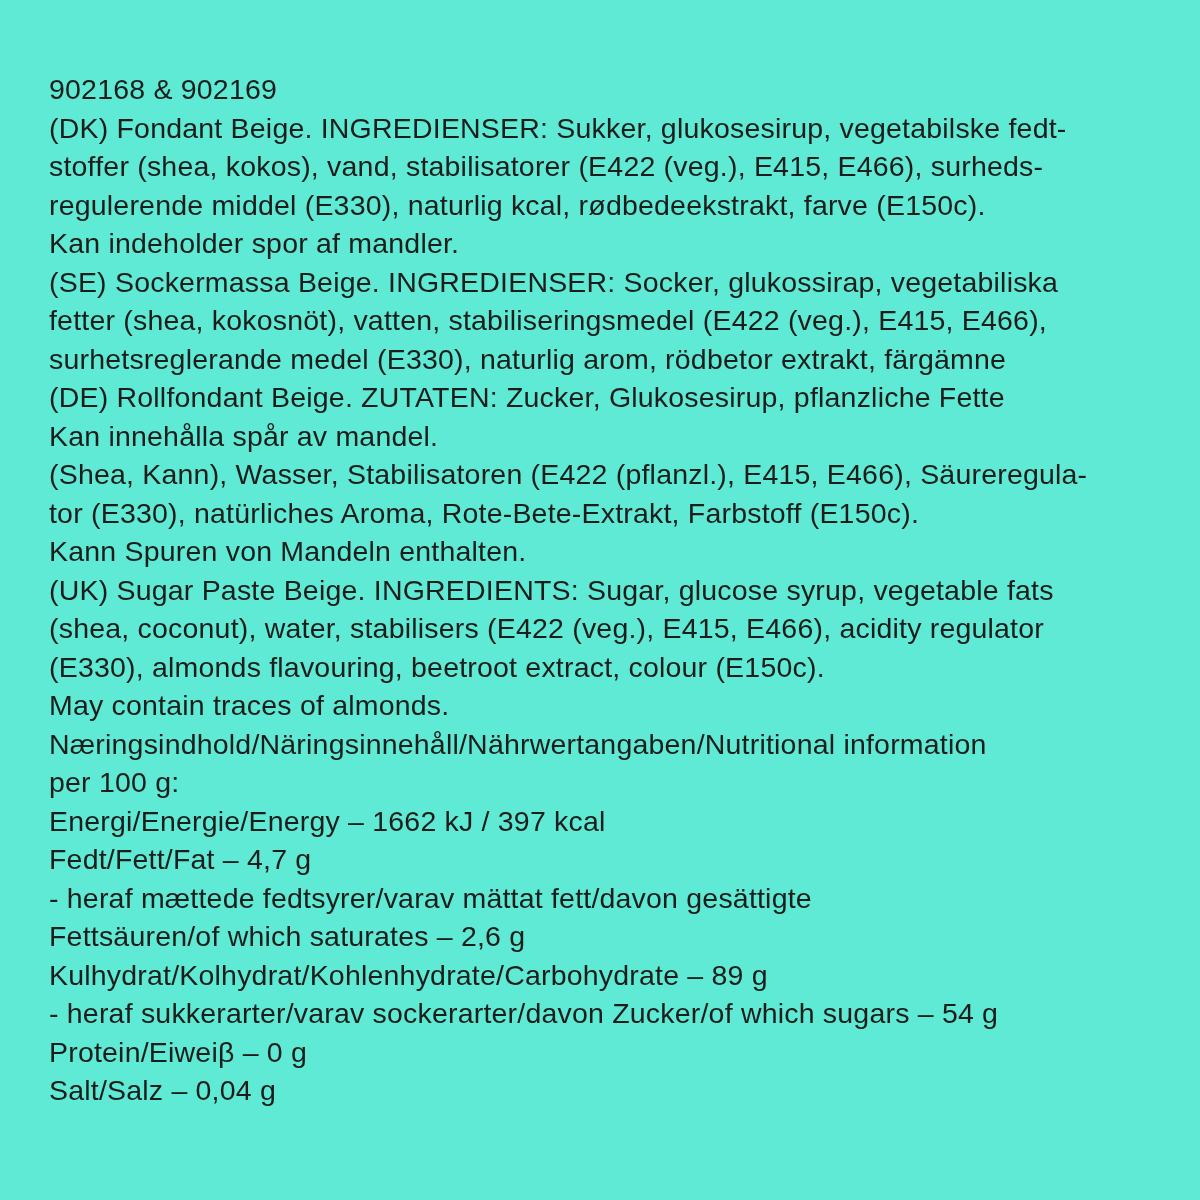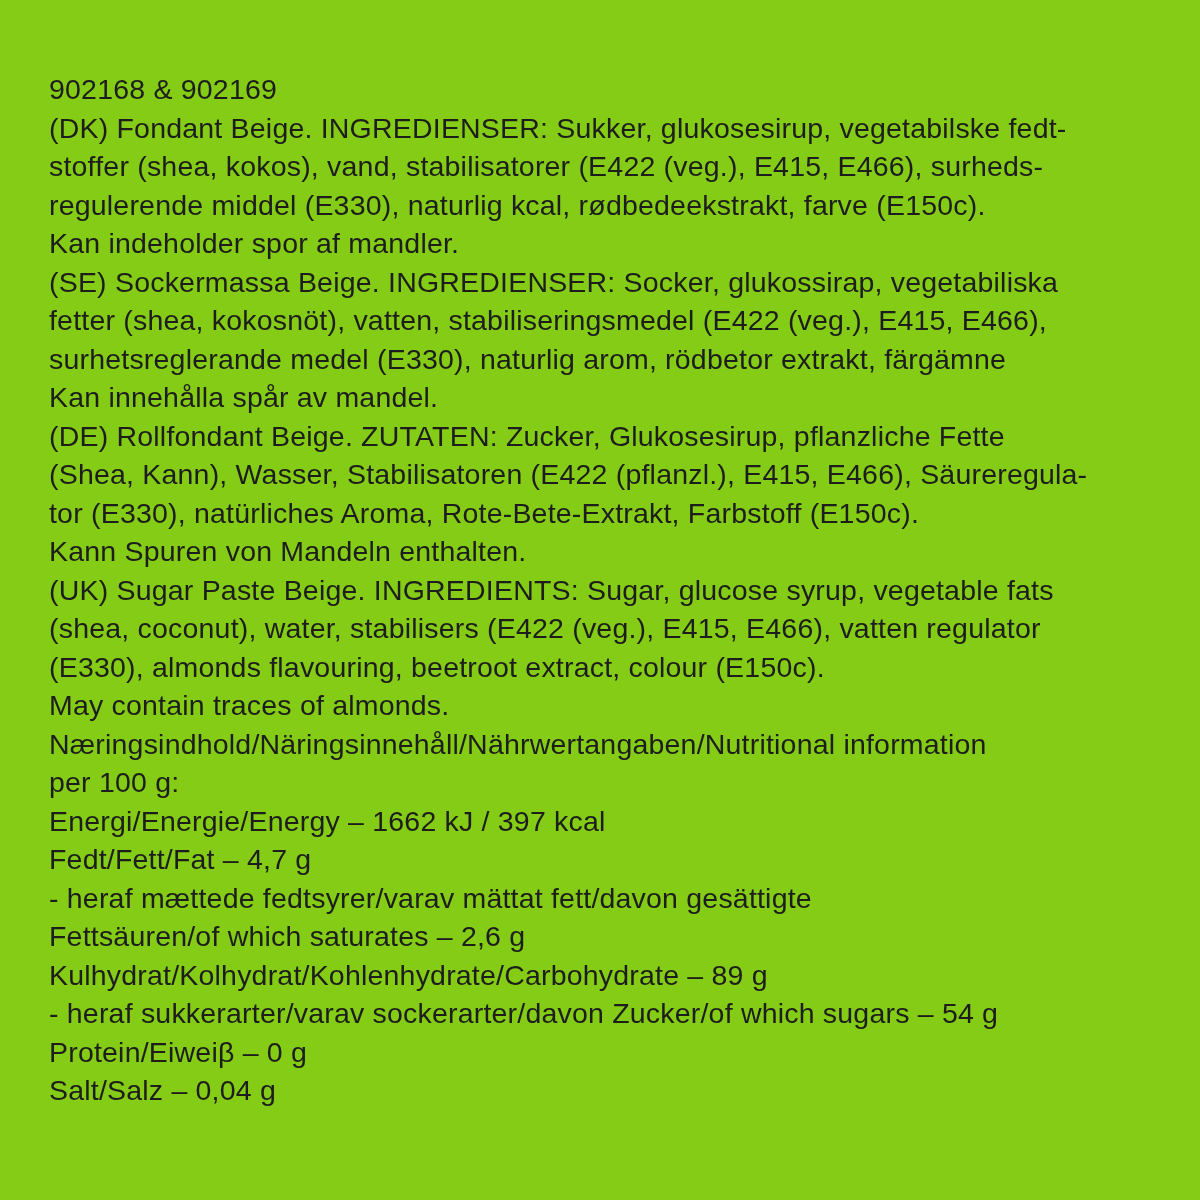--- a/index.html
+++ b/index.html
@@ -4,21 +4,21 @@
 <style>
   html, body {
     margin: 0;
     padding: 0;
     background: #ffffff;
   }
   .page {
     position: relative;
     width: 1200px;
     height: 1200px;
-    background: #84cc16;
+    background: #5eead4;
     overflow: hidden;
   }
   .text-block {
     position: absolute;
     left: 49px;
     top: 70px;
     width: 1120px;
     font-family: "Liberation Sans", "DejaVu Sans", sans-serif;
     font-size: 28.5px;
     font-weight: 400;
@@ -40,29 +40,29 @@
     <div class="line">902168 &amp; 902169</div>
 
     <div class="line">(DK) Fondant Beige. INGREDIENSER: Sukker, glukosesirup, vegetabilske fedt-</div>
     <div class="line">stoffer (shea, kokos), vand, stabilisatorer (E422 (veg.), E415, E466), surheds-</div>
     <div class="line">regulerende middel (E330), naturlig kcal, rødbedeekstrakt, farve (E150c).</div>
     <div class="line">Kan indeholder spor af mandler.</div>
 
     <div class="line">(SE) Sockermassa Beige. INGREDIENSER: Socker, glukossirap, vegetabiliska</div>
     <div class="line">fetter (shea, kokosnöt), vatten, stabiliseringsmedel (E422 (veg.), E415, E466),</div>
     <div class="line">surhetsreglerande medel (E330), naturlig arom, rödbetor extrakt, färgämne</div>
+    <div class="line">(DE) Rollfondant Beige. ZUTATEN: Zucker, Glukosesirup, pflanzliche Fette</div>
+
     <div class="line">Kan innehålla spår av mandel.</div>
-
-    <div class="line">(DE) Rollfondant Beige. ZUTATEN: Zucker, Glukosesirup, pflanzliche Fette</div>
     <div class="line">(Shea, Kann), Wasser, Stabilisatoren (E422 (pflanzl.), E415, E466), Säureregula-</div>
     <div class="line">tor (E330), natürliches Aroma, Rote-Bete-Extrakt, Farbstoff (E150c).</div>
     <div class="line">Kann Spuren von Mandeln enthalten.</div>
 
     <div class="line">(UK) Sugar Paste Beige. INGREDIENTS: Sugar, glucose syrup, vegetable fats</div>
-    <div class="line">(shea, coconut), water, stabilisers (E422 (veg.), E415, E466), vatten regulator</div>
+    <div class="line">(shea, coconut), water, stabilisers (E422 (veg.), E415, E466), acidity regulator</div>
     <div class="line">(E330), almonds flavouring, beetroot extract, colour (E150c).</div>
     <div class="line">May contain traces of almonds.</div>
 
     <div class="line">Næringsindhold/Näringsinnehåll/Nährwertangaben/Nutritional information</div>
     <div class="line">per 100 g:</div>
     <div class="line">Energi/Energie/Energy – 1662 kJ / 397 kcal</div>
     <div class="line">Fedt/Fett/Fat – 4,7 g</div>
     <div class="line">- heraf mættede fedtsyrer/varav mättat fett/davon gesättigte</div>
     <div class="line">Fettsäuren/of which saturates – 2,6 g</div>
     <div class="line">Kulhydrat/Kolhydrat/Kohlenhydrate/Carbohydrate – 89 g</div>

